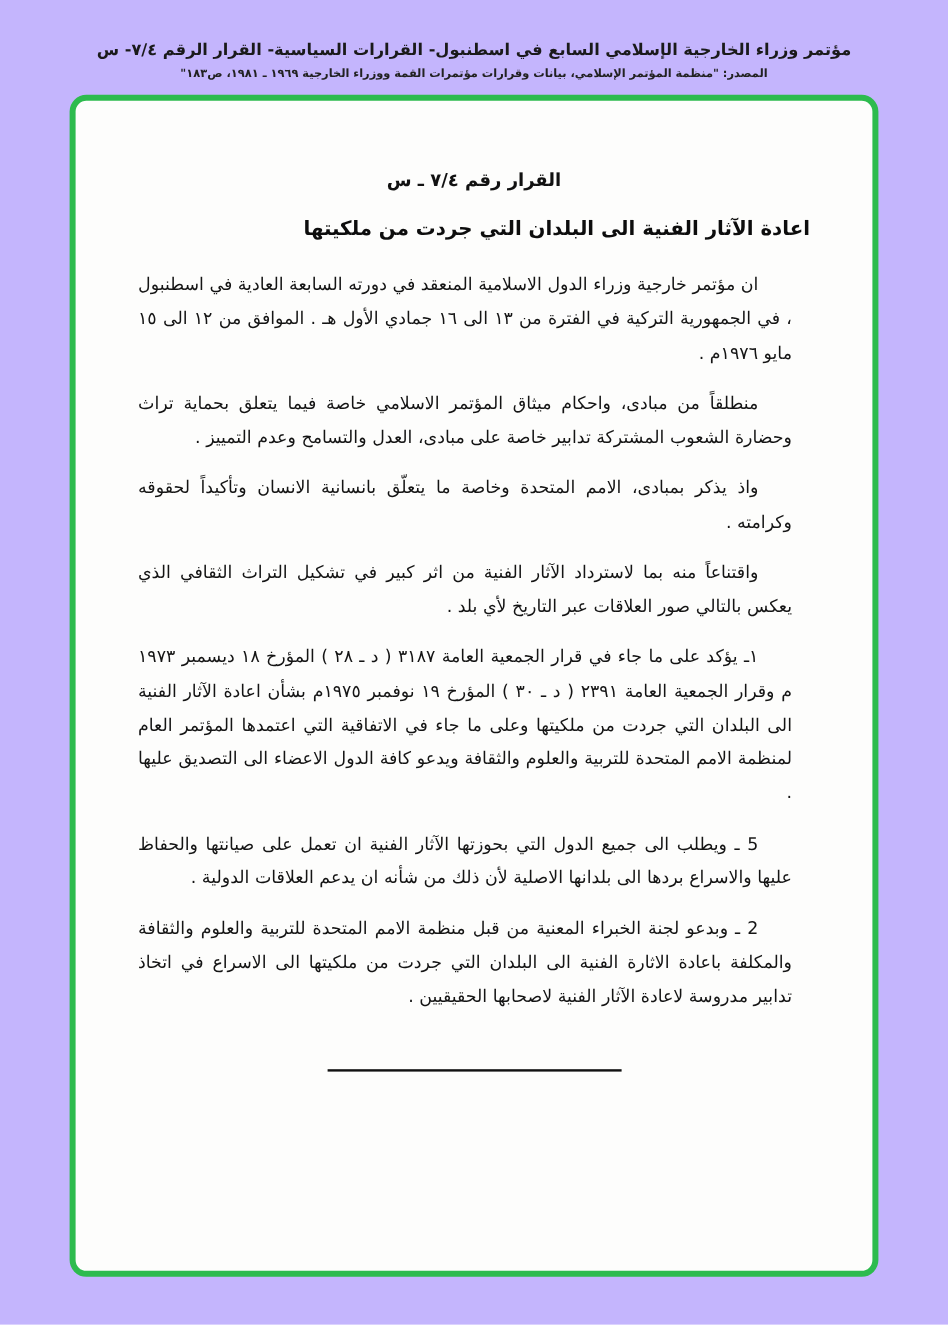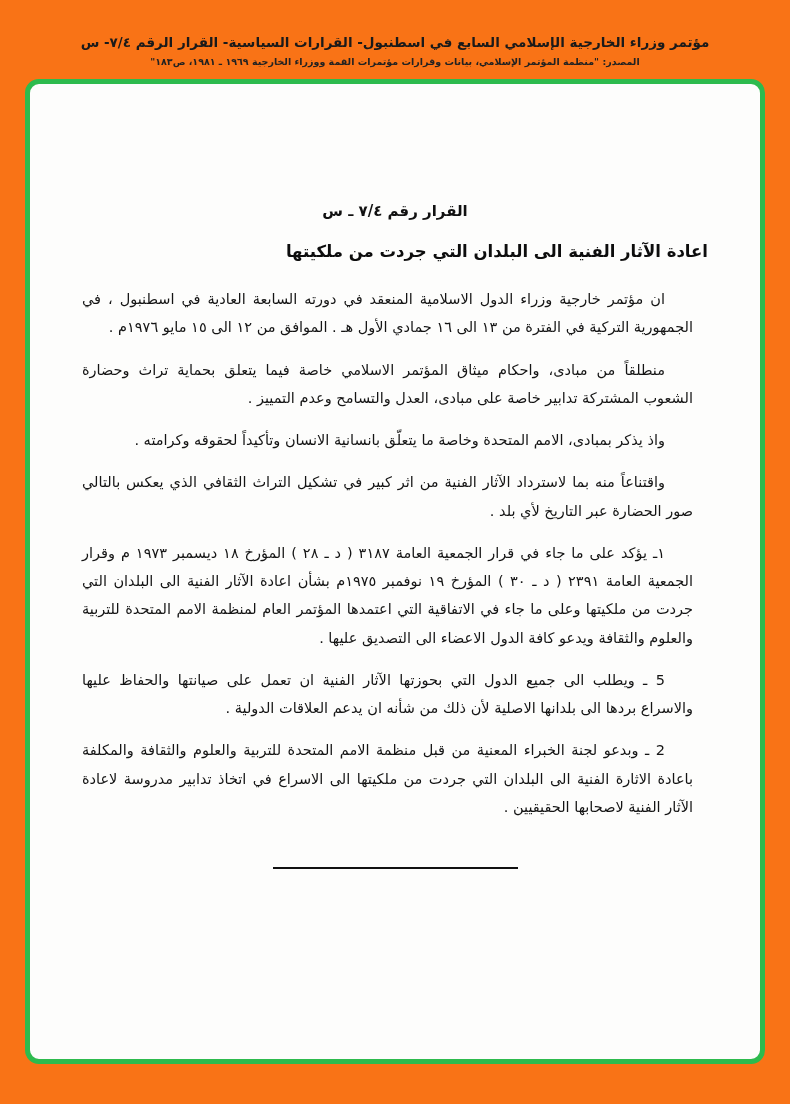--- a/index.html
+++ b/index.html
@@ -5,21 +5,21 @@
   html, body {
     margin: 0;
     padding: 0;
     background: #ffffff;
     font-family: "DejaVu Sans", sans-serif;
   }
   .page {
     position: relative;
     width: 790px;
     height: 1104px;
-    background: #f97316;
+    background: #c4b5fd;
     overflow: hidden;
   }
   .scan-header {
     direction: rtl;
     text-align: center;
     padding-top: 34px;
     color: #1a1a1a;
   }
   .scan-header .h-line1 {
     font-size: 13.5px;
@@ -27,27 +27,27 @@
     letter-spacing: 0.2px;
     margin-bottom: 6px;
   }
   .scan-header .h-line2 {
     font-size: 9.5px;
     font-weight: bold;
     color: #222;
   }
   .doc-frame {
     box-sizing: border-box;
-    width: 740px;
+    width: 674px;
     height: 985px;
     margin: 12px auto 0 auto;
     border: 5px solid #2dbb4e;
     border-radius: 14px;
     background: #fdfdfc;
-    padding: 118px 52px 0 52px;
+    padding: 57px 52px 0 52px;
     direction: rtl;
   }
   .doc-title1 {
     text-align: center;
     font-size: 15px;
     font-weight: bold;
     color: #111;
     margin: 0 0 22px 0;
   }
   .doc-title2 {
@@ -85,21 +85,21 @@
   <div class="doc-frame">
 
     <div class="doc-title1">القرار رقم ٧/٤ ـ س</div>
 
     <div class="doc-title2">اعادة الآثار الفنية الى البلدان التي جردت من ملكيتها</div>
 
     <div class="doc-body">
       <p>ان مؤتمر خارجية وزراء الدول الاسلامية المنعقد في دورته السابعة العادية في اسطنبول ، في الجمهورية التركية في الفترة من ١٣ الى ١٦ جمادي الأول هـ . الموافق من ١٢ الى ١٥ مايو ١٩٧٦م .</p>
       <p>منطلقاً من مبادى، واحكام ميثاق المؤتمر الاسلامي خاصة فيما يتعلق بحماية تراث وحضارة الشعوب المشتركة تدابير خاصة على مبادى، العدل والتسامح وعدم التمييز .</p>
       <p>واذ يذكر بمبادى، الامم المتحدة وخاصة ما يتعلّق بانسانية الانسان وتأكيداً لحقوقه وكرامته .</p>
-      <p>واقتناعاً منه بما لاسترداد الآثار الفنية من اثر كبير في تشكيل التراث الثقافي الذي يعكس بالتالي صور الحضارة عبر التاريخ لأي بلد .</p>
+      <p>واقتناعاً منه بما لاسترداد الآثار الفنية من اثر كبير في تشكيل التراث الثقافي الذي يعكس بالتالي صور العلاقات عبر التاريخ لأي بلد .</p>
       <p>١ـ يؤكد على ما جاء في قرار الجمعية العامة ٣١٨٧ ( د ـ ٢٨ ) المؤرخ ١٨ ديسمبر ١٩٧٣ م وقرار الجمعية العامة ٢٣٩١ ( د ـ ٣٠ ) المؤرخ ١٩ نوفمبر ١٩٧٥م بشأن اعادة الآثار الفنية الى البلدان التي جردت من ملكيتها وعلى ما جاء في الاتفاقية التي اعتمدها المؤتمر العام لمنظمة الامم المتحدة للتربية والعلوم والثقافة ويدعو كافة الدول الاعضاء الى التصديق عليها .</p>
       <p>5 ـ ويطلب الى جميع الدول التي بحوزتها الآثار الفنية ان تعمل على صيانتها والحفاظ عليها والاسراع بردها الى بلدانها الاصلية لأن ذلك من شأنه ان يدعم العلاقات الدولية .</p>
       <p>2 ـ وبدعو لجنة الخبراء المعنية من قبل منظمة الامم المتحدة للتربية والعلوم والثقافة والمكلفة باعادة الاثارة الفنية الى البلدان التي جردت من ملكيتها الى الاسراع في اتخاذ تدابير مدروسة لاعادة الآثار الفنية لاصحابها الحقيقيين .</p>
     </div>
 
     <div class="divider"></div>
 
   </div>
 
 </div>

